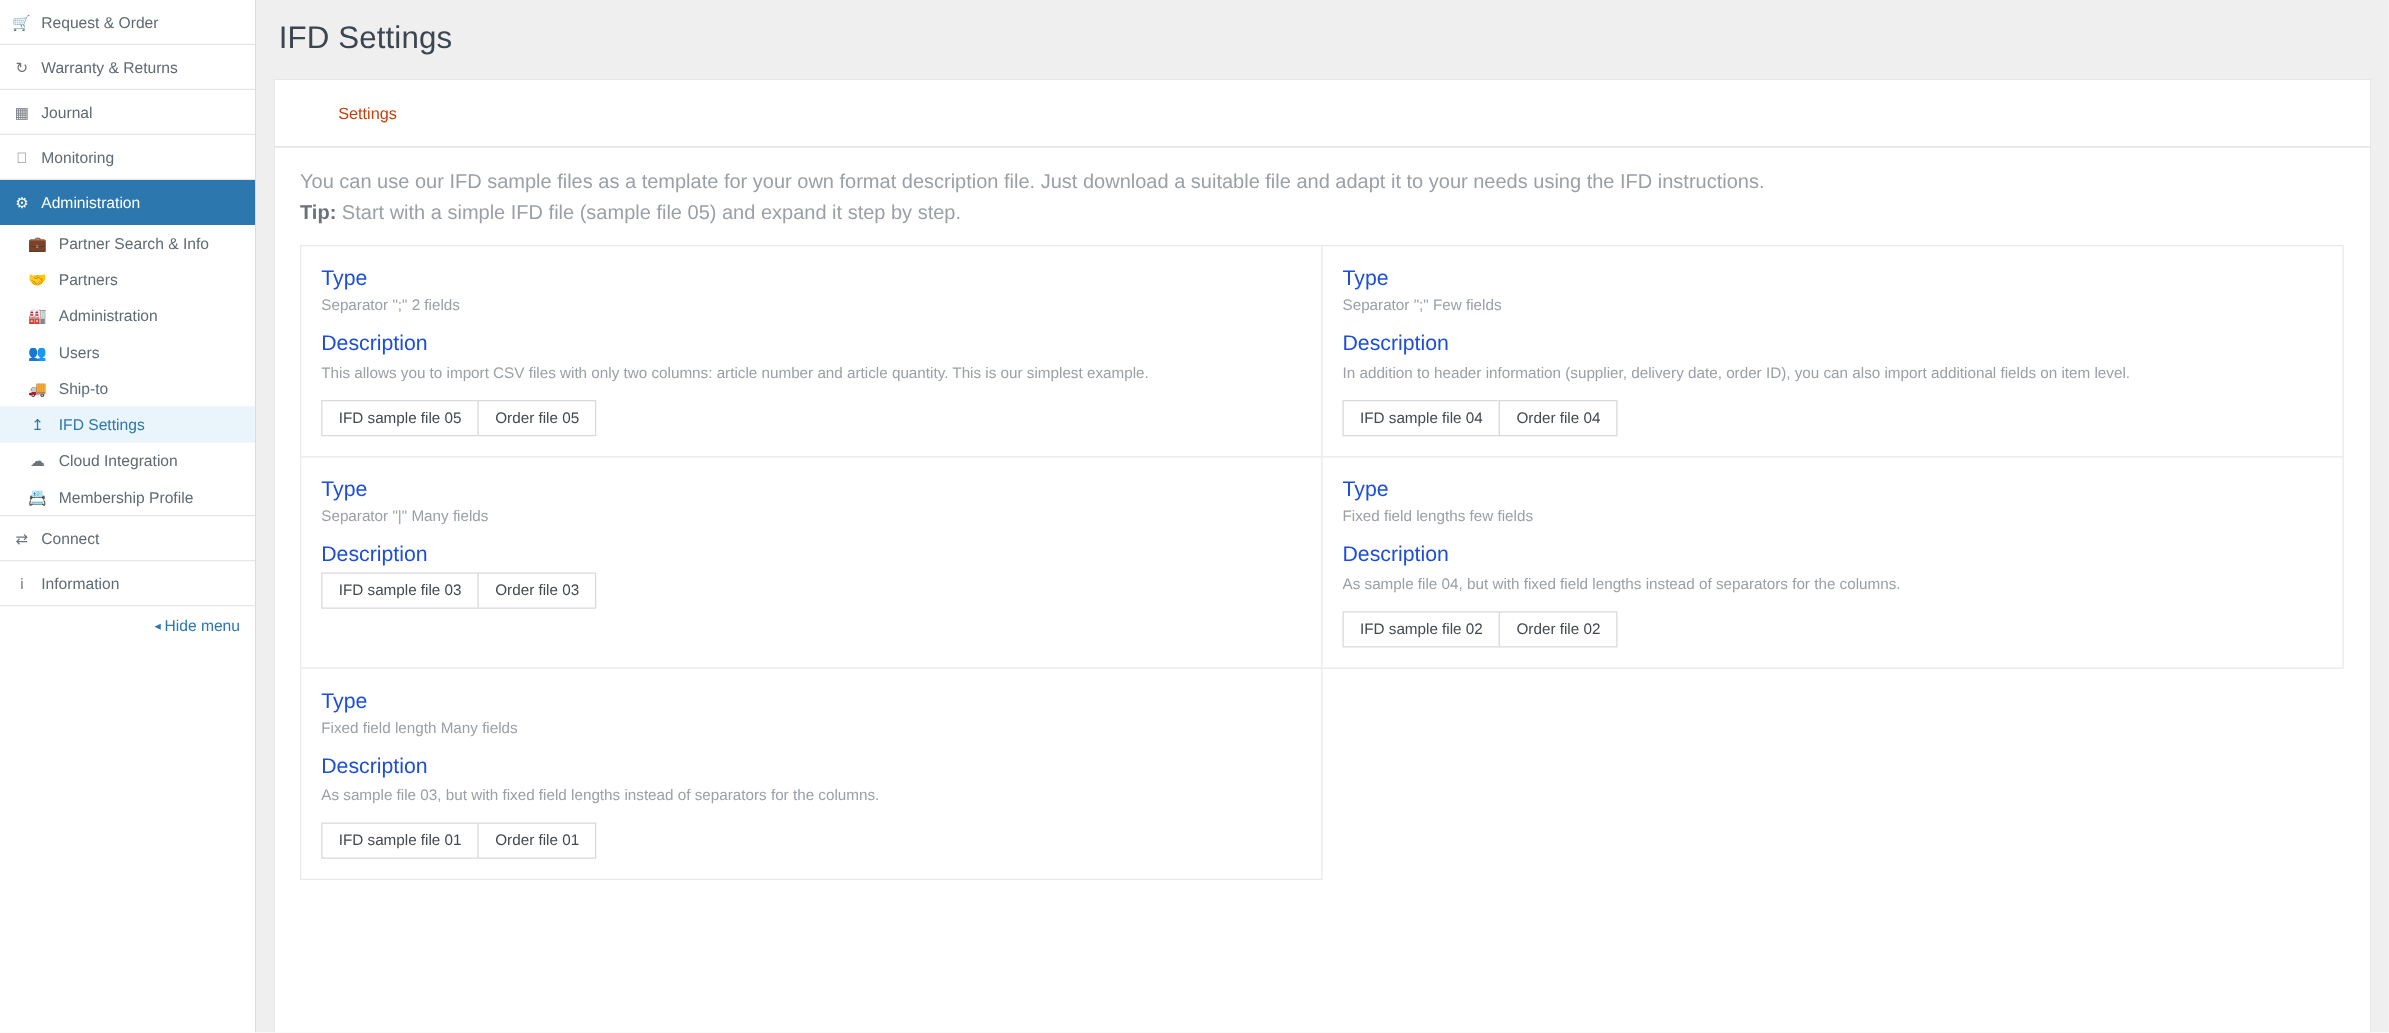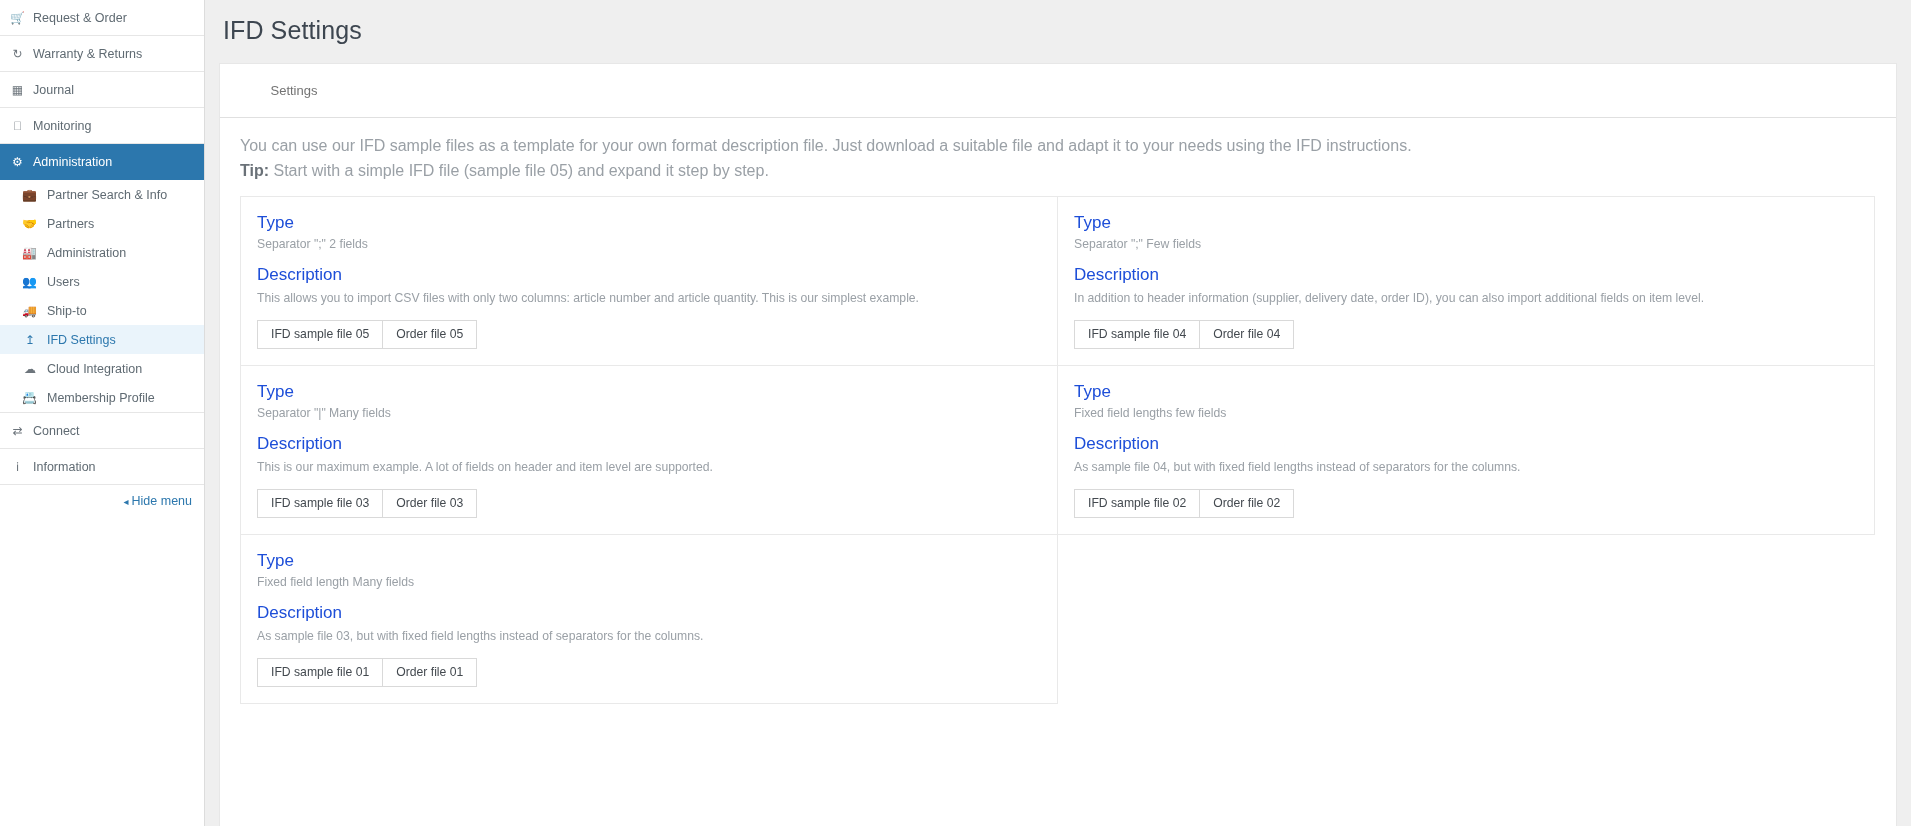--- a/index.html
+++ b/index.html
@@ -125,21 +125,21 @@
     border-bottom: 1px solid #e0e0e0;
     padding: 0 14px;
     height: 54px;
   }
   .tab {
     display: flex;
     align-items: center;
     justify-content: center;
     min-width: 120px;
     padding: 0 24px;
-    color: #737373;
+    color: #c2410c;
     font-size: 13px;
     cursor: pointer;
     background: transparent;
     border: none;
     font-family: "Liberation Sans", sans-serif;
   }
   .tab.highlight {
     outline: 4px solid #e8192c;
     outline-offset: -2px;
     background: #ffffff;
@@ -325,21 +325,20 @@
               <p class="desc">In addition to header information (supplier, delivery date, order ID), you can also import additional fields on item level.</p>
               <div class="btn-row">
                 <button class="btn">IFD sample file 04</button>
                 <button class="btn">Order file 04</button>
               </div>
             </div>
             <div class="card">
               <h4>Type</h4>
               <p class="sub">Separator "|" Many fields</p>
               <h4>Description</h4>
-              <p class="desc">This is our maximum example. A lot of fields on header and item level are supported.</p>
               <div class="btn-row">
                 <button class="btn">IFD sample file 03</button>
                 <button class="btn">Order file 03</button>
               </div>
             </div>
             <div class="card">
               <h4>Type</h4>
               <p class="sub">Fixed field lengths few fields</p>
               <h4>Description</h4>
               <p class="desc">As sample file 04, but with fixed field lengths instead of separators for the columns.</p>

